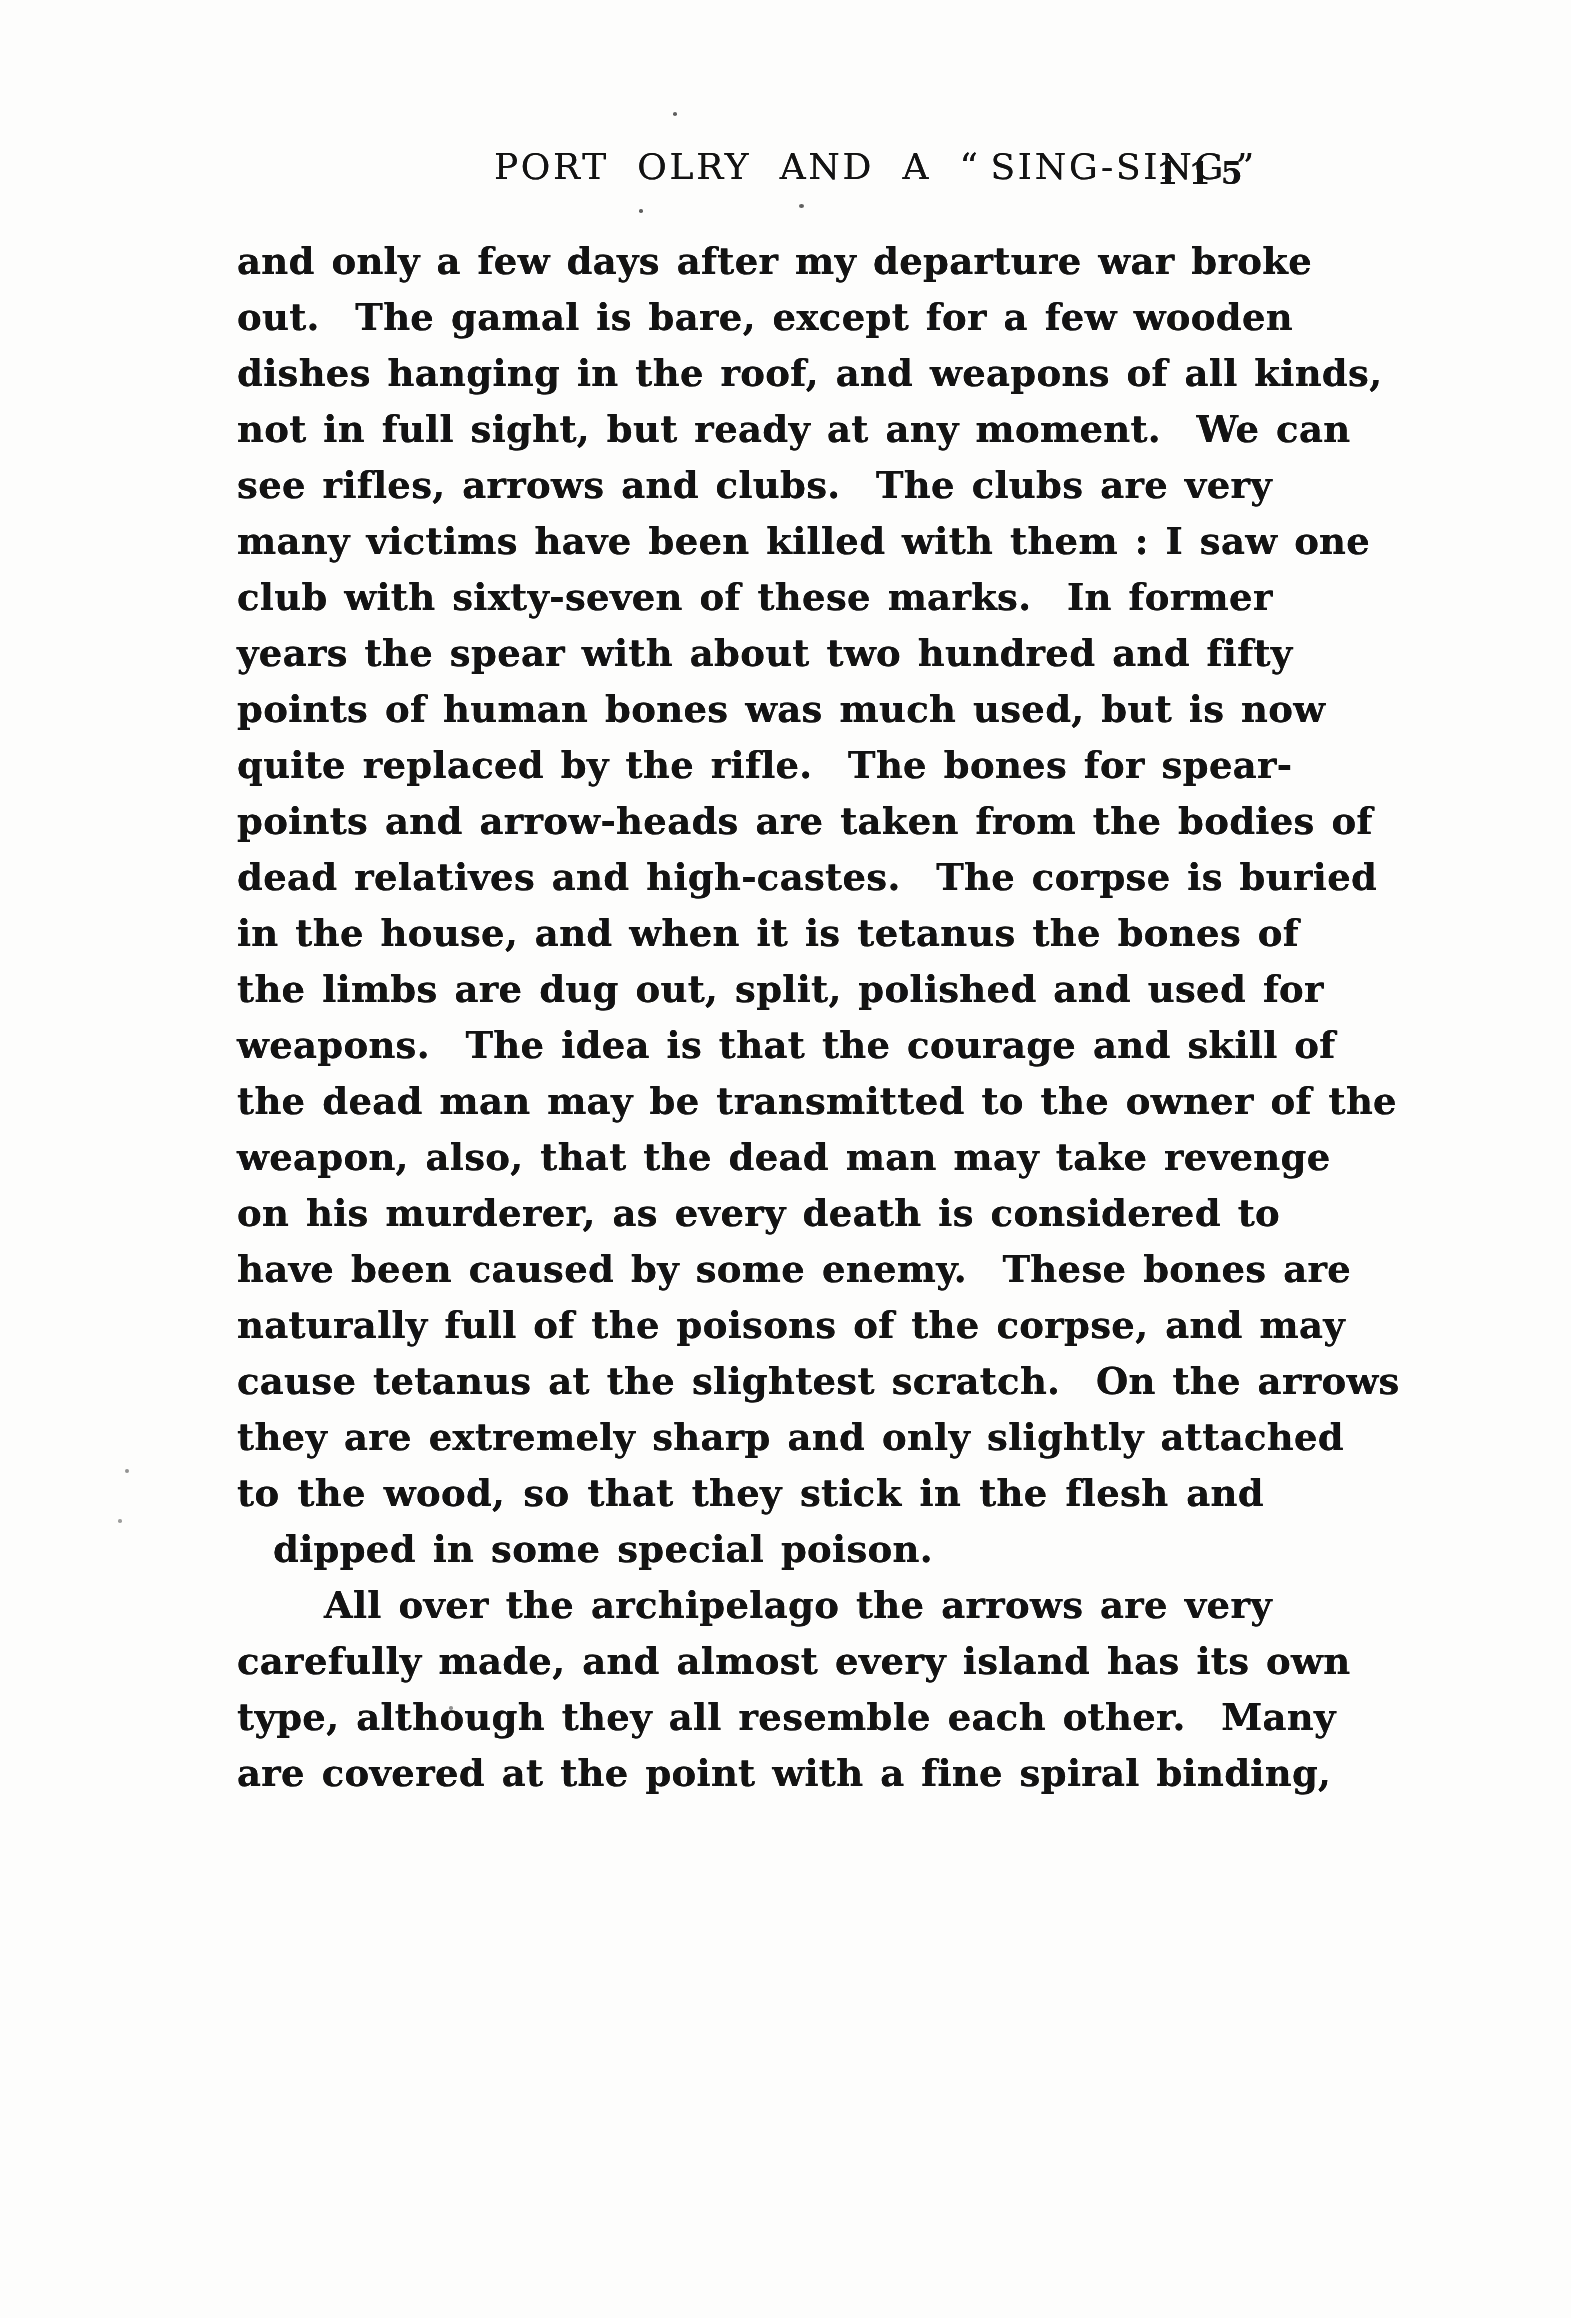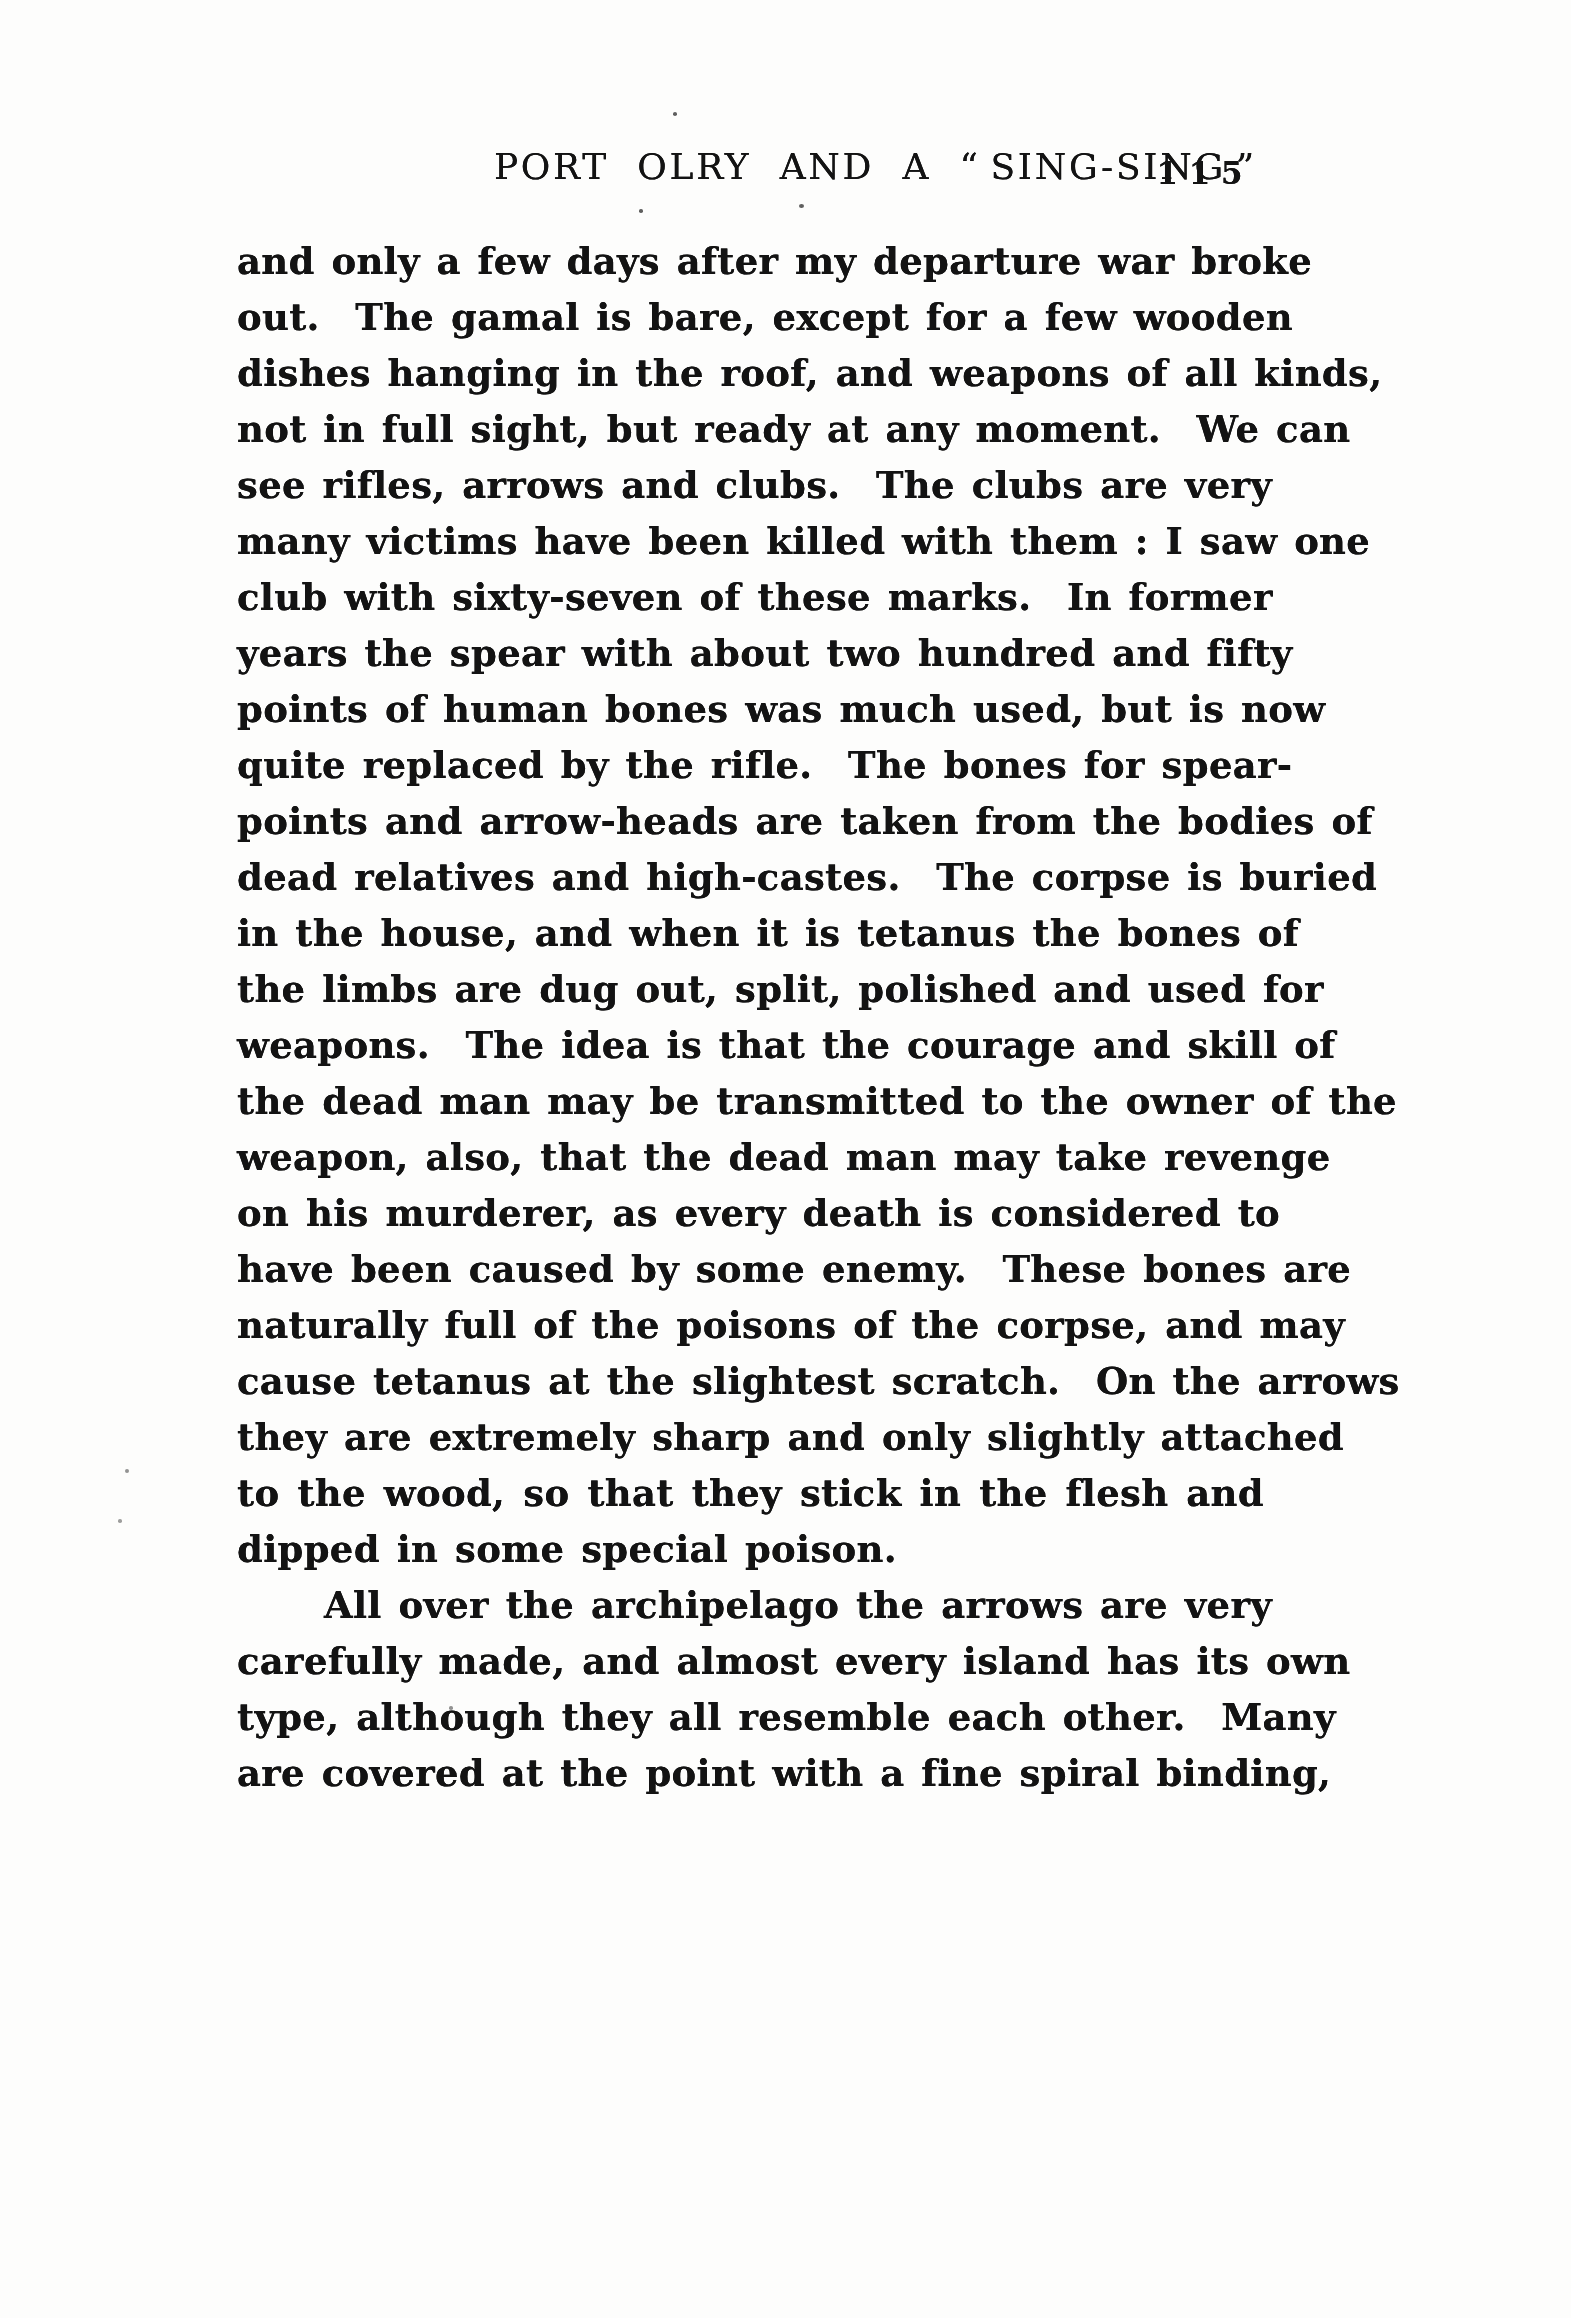--- a/index.html
+++ b/index.html
@@ -60,20 +60,21 @@
     text-align: justify;
     text-align-last: justify;
     height: 56px;
     overflow: visible;
     white-space: nowrap;
     font-weight: bold;
   }
   .line.flush-left {
     text-align: left;
     text-align-last: left;
+    margin-left: 36px;
   }
   .line.indent {
     text-indent: 87px;
   }
   
   .speck {
     position: absolute;
     background: #2a2a2a;
     border-radius: 50%;
     opacity: 0.75;

